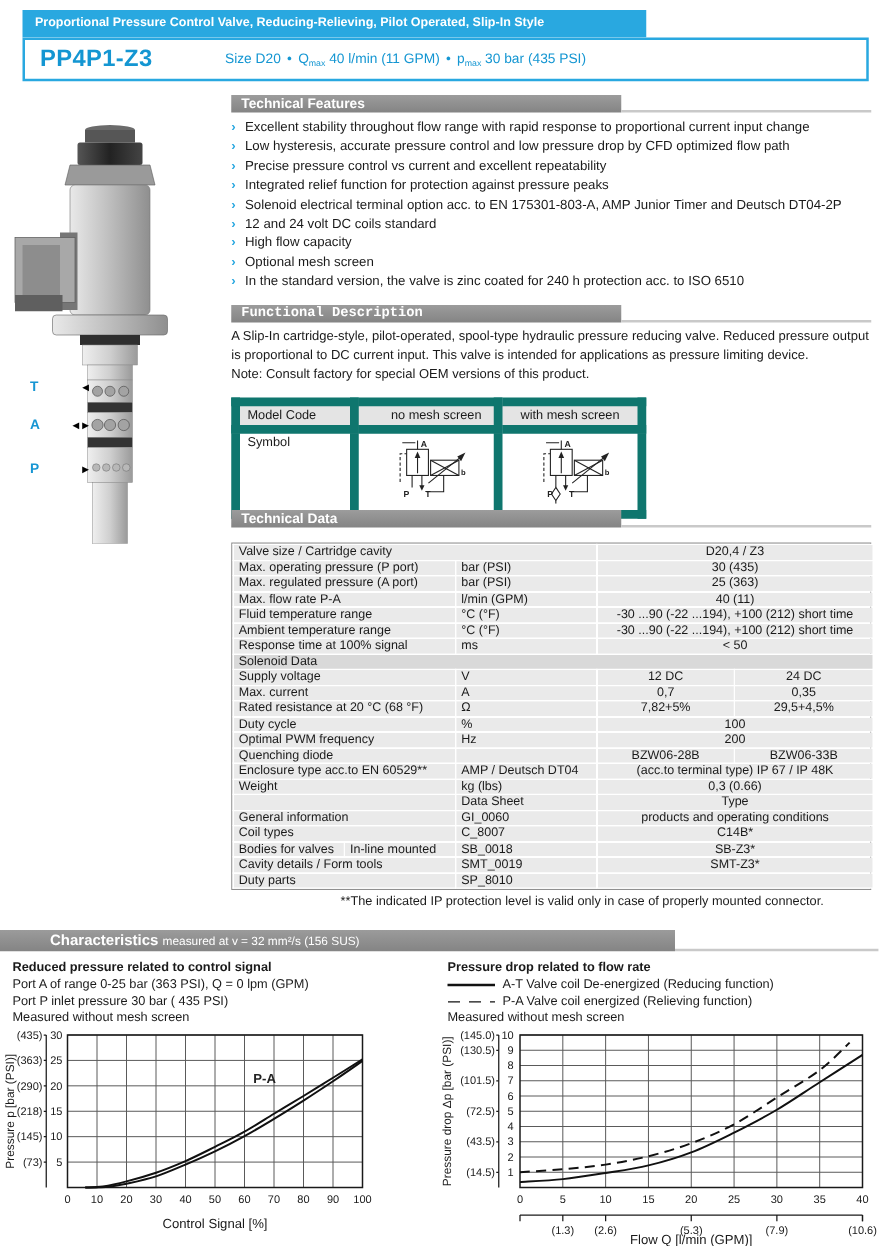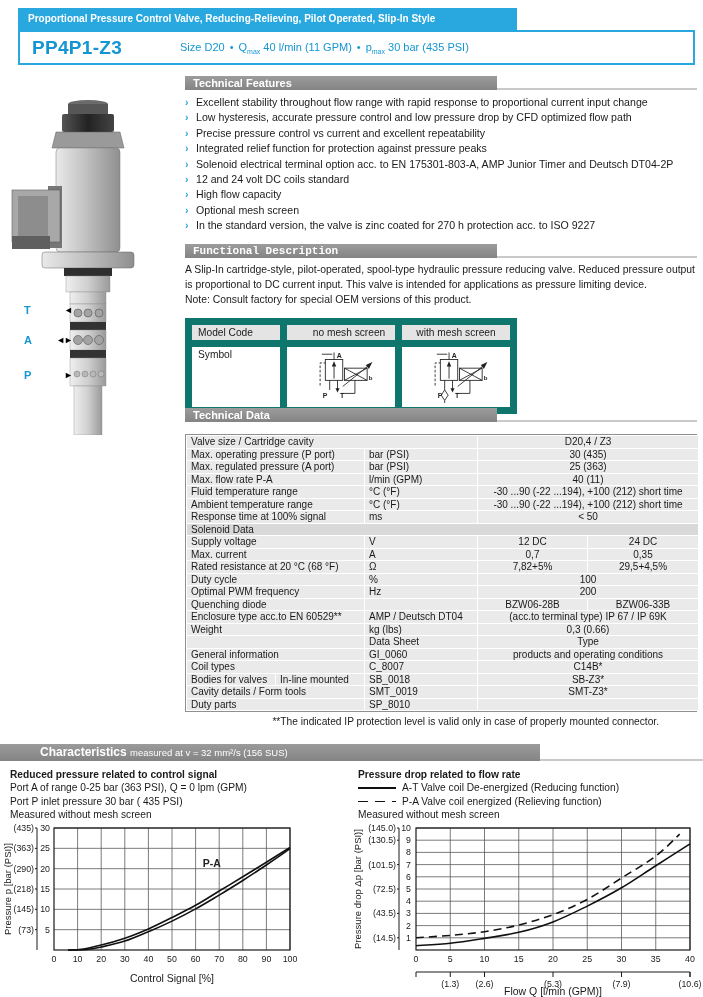--- a/index.html
+++ b/index.html
@@ -171,21 +171,21 @@
       <div class="bullet">
         <span class="chev">›</span>
         <span>High flow capacity</span>
       </div>
       <div class="bullet">
         <span class="chev">›</span>
         <span>Optional mesh screen</span>
       </div>
       <div class="bullet">
         <span class="chev">›</span>
-        <span>In the standard version, the valve is zinc coated for 270 h protection acc. to ISO 9227</span>
+        <span>In the standard version, the valve is zinc coated for 240 h protection acc. to ISO 6510</span>
       </div>
     </div>
 
   <div class="bar" style="left:185px;top:244px;width:312px;font-family:Liberation Mono, monospace;">Functional Description</div>
   <div class="tail" style="left:497px;top:256px;width:200px;"></div>
   <div class="para">
     <span>A Slip-In cartridge-style, pilot-operated, spool-type hydraulic pressure reducing valve. Reduced pressure output is proportional to DC current input. This valve is intended for applications as pressure limiting device.</span><br>
     <span>Note: Consult factory for special OEM versions of this product.</span>
   </div>
 
@@ -324,21 +324,21 @@
           </tr>
           <tr>
             <td>Quenching diode</td>
             <td></td>
             <td class="val">BZW06-28B</td>
             <td class="val">BZW06-33B</td>
           </tr>
           <tr>
             <td>Enclosure type acc.to EN 60529**</td>
             <td>AMP / Deutsch DT04</td>
-            <td class="val" colspan="2">(acc.to terminal type) IP 67 / IP 69K</td>
+            <td class="val" colspan="2">(acc.to terminal type) IP 67 / IP 48K</td>
           </tr>
           <tr>
             <td>Weight</td>
             <td>kg (lbs)</td>
             <td class="val" colspan="2">0,3 (0.66)</td>
           </tr>
           <tr>
             <td></td>
             <td>Data Sheet</td>
             <td class="val" colspan="2">Type</td>

